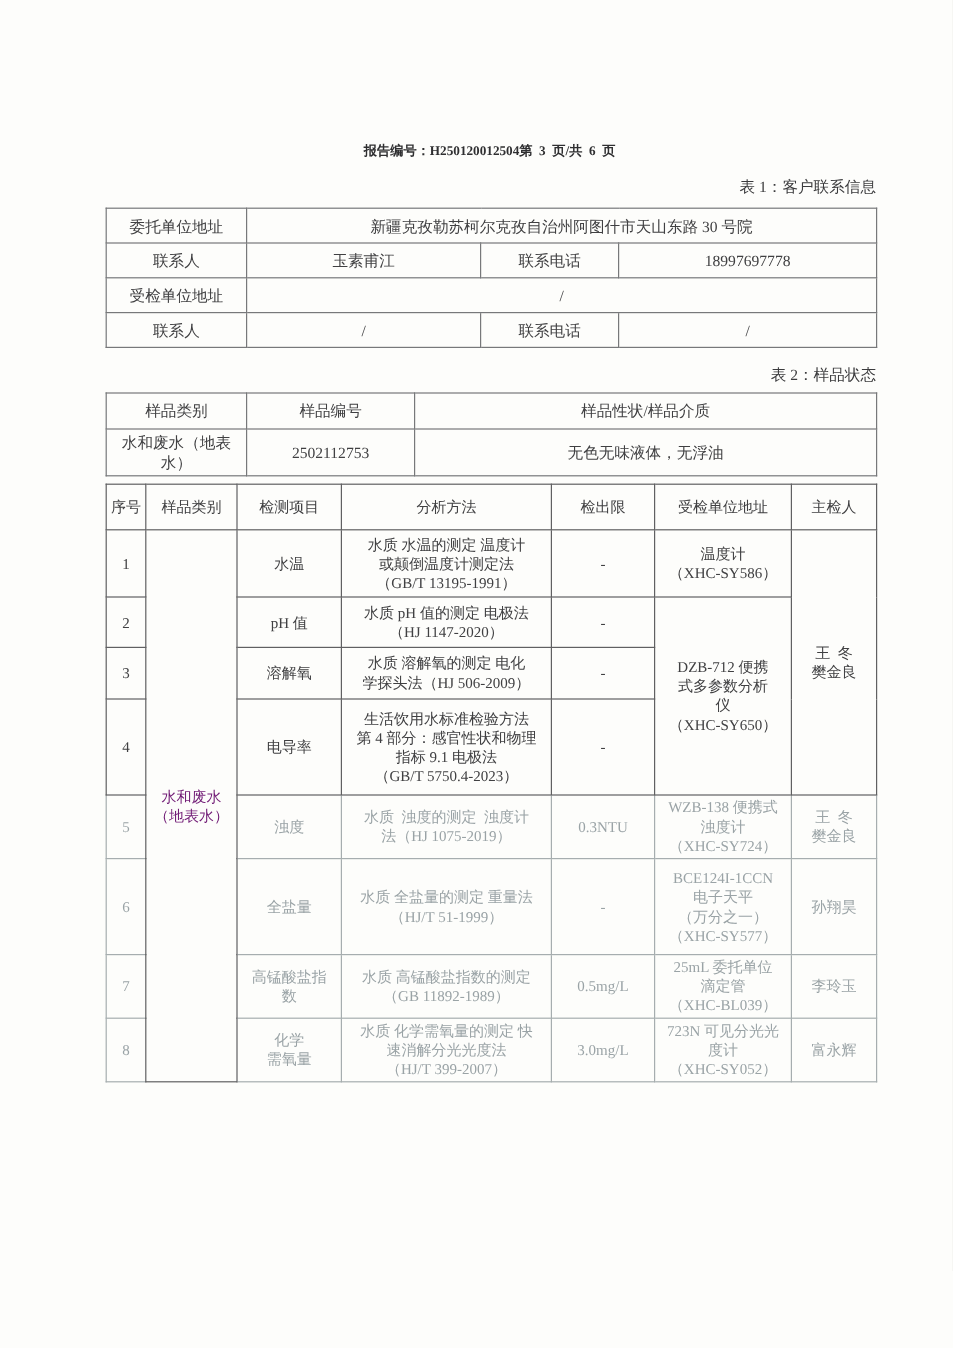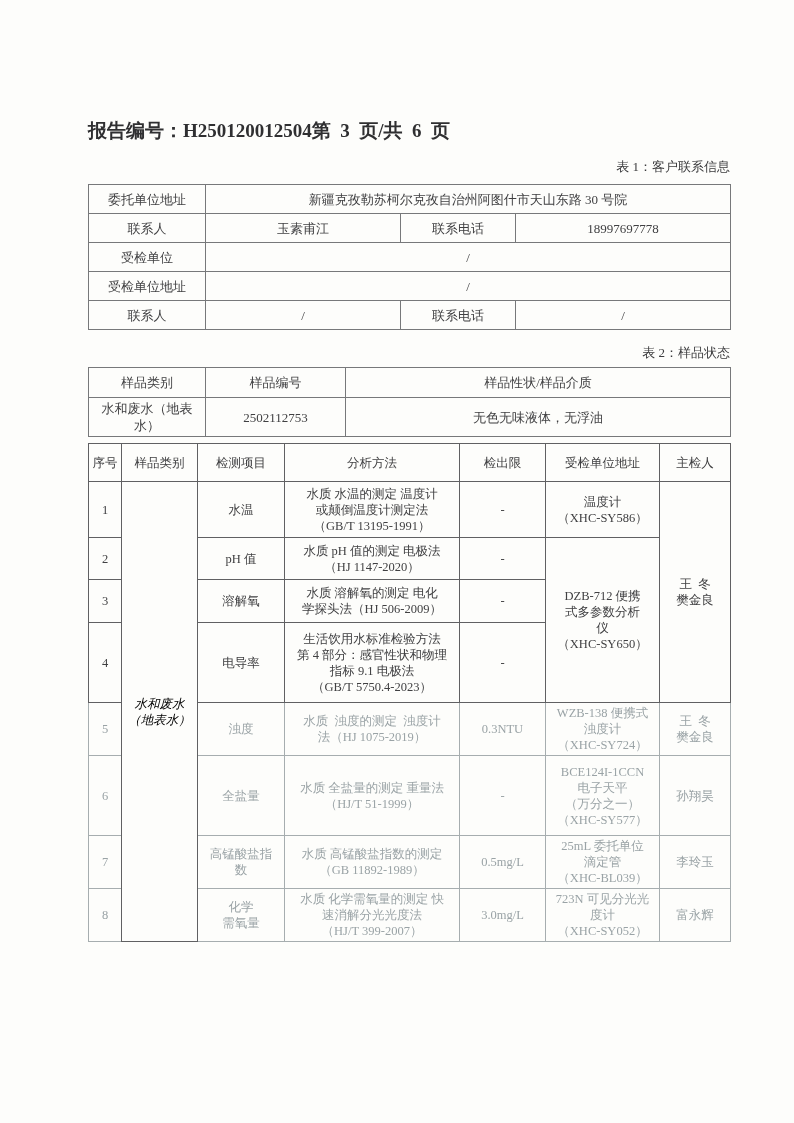--- a/index.html
+++ b/index.html
@@ -4,22 +4,22 @@
 <style>
   * { margin:0; padding:0; box-sizing:border-box; }
   html,body { background:#e8e8e6; }
   .page {
     width:794px; height:1123px; margin:0 auto; position:relative;
     background:#fdfdfb; color:#3b3b3d; overflow:hidden;
     font-family:"Liberation Serif","DejaVu Serif",serif;
   }
   .content { position:absolute; left:88px; top:118px; width:642px; }
 
-  .hdr-row { display:flex; justify-content:flex-start; align-items:baseline;
-             font-weight:bold; font-size:19px; color:#2f2f31; }
+  .hdr-row { display:flex; justify-content:center; align-items:baseline;
+             font-weight:bold; font-size:11px; color:#2f2f31; }
   .hdr-left { white-space:pre; }
   .hdr-right { white-space:pre; padding-right:2px; }
 
   .tbl-title { font-size:13px; margin-top:14px; color:#3b3b3d;text-align:right; }
 
   table { border-collapse:collapse; table-layout:fixed; width:642px; }
   td { border:1px solid #77787a; text-align:center; vertical-align:middle;
        padding:2px 3px; white-space:pre-wrap; word-break:break-word;
        font-size:13px; line-height:17px; color:#404042; }
 
@@ -34,21 +34,21 @@
   .t3 .hrow td { height:38px; }
   .r1 td { height:56px; }
   .r2 td { height:42px; }
   .r3 td { height:43px; }
   .r4 td { height:80px; }
   .r5 td { height:49px; }
   .r6 td { height:80px; }
   .r7 td { height:52px; }
   .r8 td { height:50px; }
   tr.faded td { color:#9aa3a6; border-color:#a6adaf; }
-  td.keep-dark { color:#000000;font-style:italic; }
+  td.keep-dark { color:#701a75; }
 </style>
 </head>
 <body>
 
 <div class="page">
   <div class="content">
 
     <div class="hdr-row">
       <div class="hdr-left"><span>报告编号：</span><span>H250120012504</span></div>
       <div class="hdr-right">第  3  页/共  6  页</div>
@@ -65,24 +65,20 @@
       <tbody>
       <tr>
         <td>委托单位地址</td>
         <td colspan="3">新疆克孜勒苏柯尔克孜自治州阿图什市天山东路 30 号院</td>
       </tr>
       <tr>
         <td>联系人</td>
         <td>玉素甫江</td>
         <td>联系电话</td>
         <td>18997697778</td>
-      </tr>
-      <tr>
-        <td>受检单位</td>
-        <td colspan="3">/</td>
       </tr>
       <tr>
         <td>受检单位地址</td>
         <td colspan="3">/</td>
       </tr>
       <tr>
         <td>联系人</td>
         <td>/</td>
         <td>联系电话</td>
         <td>/</td>

